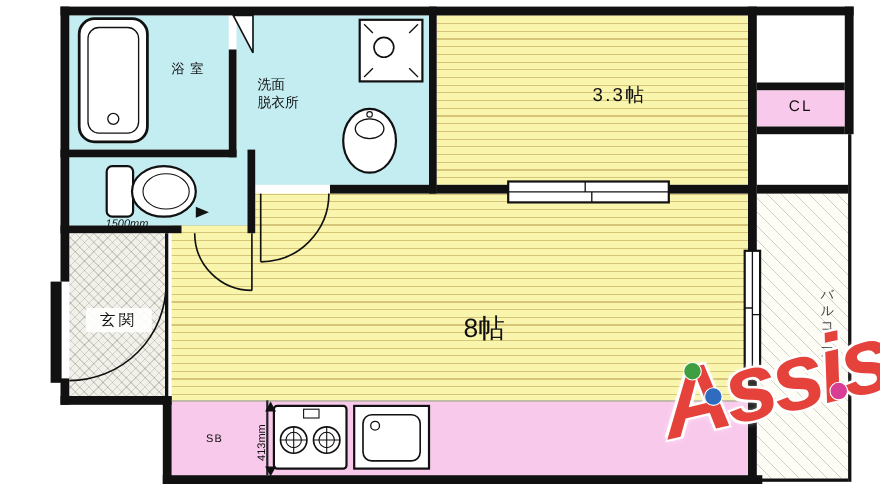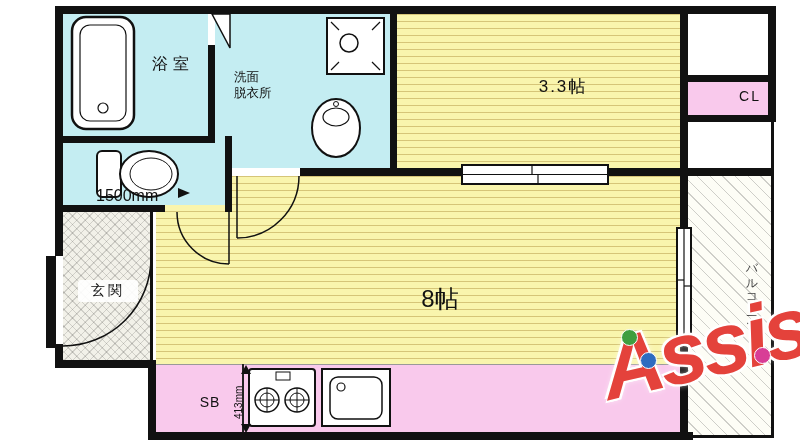--- a/index.html
+++ b/index.html
@@ -161,32 +161,32 @@
       <rect x="330" y="377" width="52" height="42" rx="8" fill="none" stroke-width="1.5"></rect>
       <circle cx="341" cy="387" r="4" stroke-width="1.2"></circle>
     </g>
 
     <g fill="#111">
       <polygon points="241,374 251,374 246,365"></polygon>
       <polygon points="241,424 251,424 246,433"></polygon>
     </g>
   </svg>
 
-  <div class="lbl" style="left:133px;top:55px;width:80px;font-size:16px;letter-spacing:5px;font-family:Liberation Mono, monospace;">浴室</div>
+  <div class="lbl" style="left:133px;top:55px;width:80px;font-size:12px;letter-spacing:5px;">浴室</div>
   <div class="lbl" style="left:234px;top:70px;width:64px;font-size:12.5px;text-align:left;">
     <span>洗面</span><br>
     <span>脱衣所</span>
   </div>
   <div class="lbl" style="left:488px;top:76px;width:150px;font-size:17px;letter-spacing:2px;">3.3帖</div>
-  <div class="lbl" style="left:688px;top:88px;width:80px;font-size:14px;letter-spacing:2px;padding-left:22px;">CL</div>
+  <div class="lbl" style="left:688px;top:88px;width:80px;font-size:14px;letter-spacing:2px;">CL</div>
   <div class="lbl" style="left:365px;top:284px;width:150px;font-size:24px;">8帖</div>
   <div class="lbl" style="left:78px;top:280px;width:52px;font-size:14px;letter-spacing:3px;background:rgba(255,255,255,0.9);border-radius:3px;padding:2px 4px;">玄関</div>
-  <div class="lbl" style="left:180px;top:394px;width:60px;font-size:14px;letter-spacing:1px;">SB</div>
+  <div class="lbl" style="left:165px;top:394px;width:60px;font-size:10px;letter-spacing:1px;">SB</div>
   <div class="lbl vtext" style="left:744px;top:226px;height:120px;font-size:12px;letter-spacing:2px;color:#444;">バルコニー</div>
-  <div class="lbl" style="left:96px;top:186px;width:80px;font-size:16px;text-align:left;">1500mm</div>
+  <div class="lbl" style="left:96px;top:198px;width:80px;font-size:10px;text-align:left;font-style:italic;">1500mm</div>
   <div class="lbl vtext" style="left:233px;top:378px;height:48px;font-size:10px;transform:rotate(180deg);">413mm</div>
 
   <div id="assist">Assist</div>
   <div class="dot" id="dot-green"></div>
   <div class="dot" id="dot-blue"></div>
   <div class="dot" id="dot-pink"></div>
 
 </div>
 
 </body></html>

